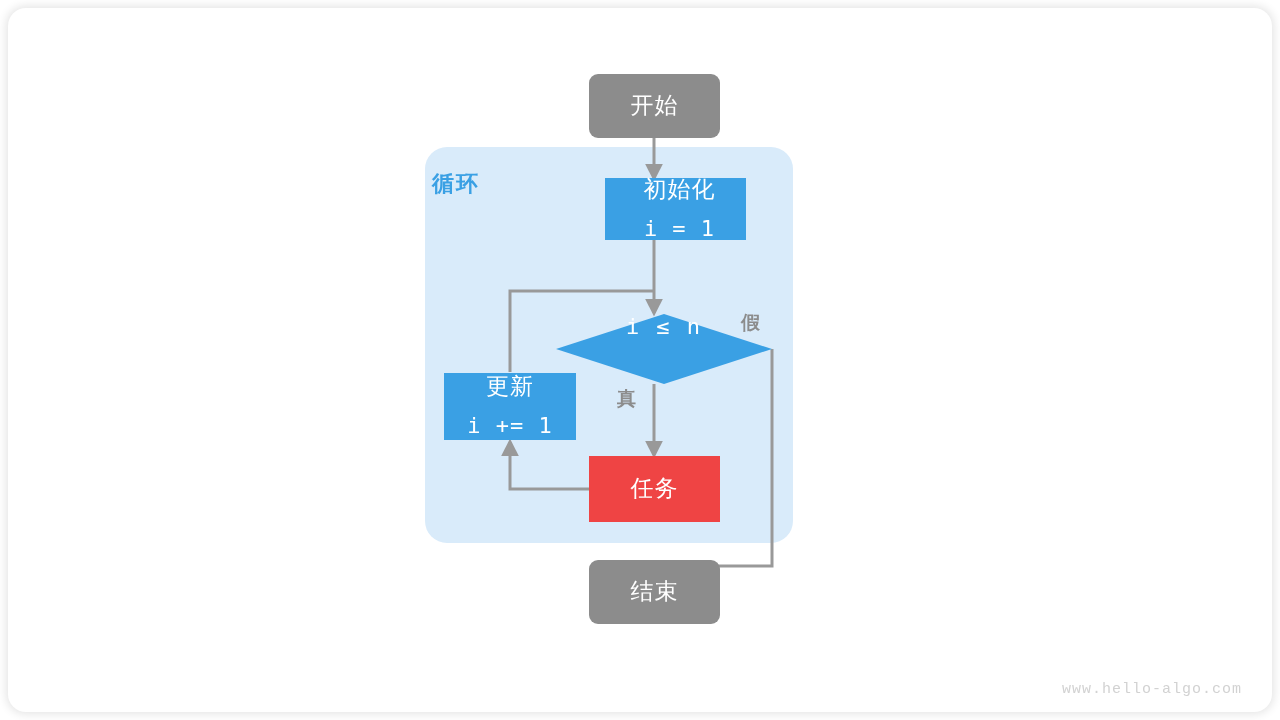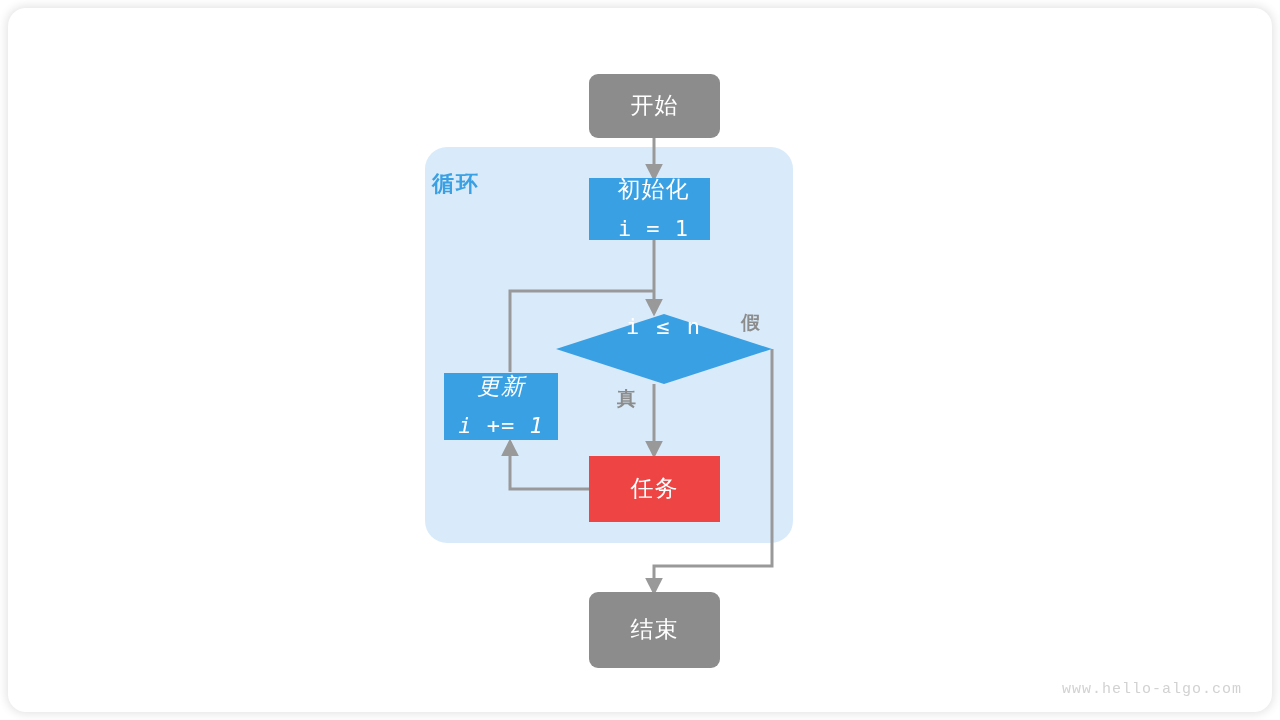--- a/index.html
+++ b/index.html
@@ -154,40 +154,40 @@
       <path d="M 772 349 L 772 566 L 654 566 L 654 592" stroke="#999999" stroke-width="3" fill="none" marker-end="url(#arrow)"></path>
     </svg>
 
     <div class="edge-label" style="left:617px; top:386px;">真</div>
     <div class="edge-label" style="left:741px; top:310px;">假</div>
 
     <div class="node terminal" style="left:589px; top:51px; width:131px; height:64px;margin-top:23px;">
       <span class="cn">开始</span>
     </div>
 
-    <div class="node process" style="left:589px; top:178px; width:121px; height:62px;padding-left:8px;">
+    <div class="node process" style="left:605px; top:178px; width:141px; height:62px;padding-left:8px;">
       <span class="cn">初始化</span>
       <span class="code">i = 1</span>
     </div>
 
     <div class="decision" style="left:556px; top:314px; width:216px; height:70px;">
       <svg class="shape" viewBox="0 0 216 70" preserveAspectRatio="none" xmlns="http://www.w3.org/2000/svg">
         <polygon points="108,0 216,35 108,70 0,35" fill="#3aa0e4"></polygon>
       </svg>
       <span class="dtext">i ≤ n</span>
     </div>
 
-    <div class="node process" style="left:444px; top:373px; width:114px; height:67px;font-style:italic;">
+    <div class="node process" style="left:444px; top:373px; width:132px; height:67px;">
       <span class="cn">更新</span>
       <span class="code">i += 1</span>
     </div>
 
     <div class="node task" style="left:589px; top:456px; width:131px; height:66px;">
       <span class="cn">任务</span>
     </div>
 
-    <div class="node terminal" style="left:589px; top:592px; width:131px; height:76px;">
+    <div class="node terminal" style="left:589px; top:560px; width:131px; height:64px;">
       <span class="cn">结束</span>
     </div>
 
     <div class="watermark">www.hello-algo.com</div>
   </div>
 </div>
 
 </body></html>

